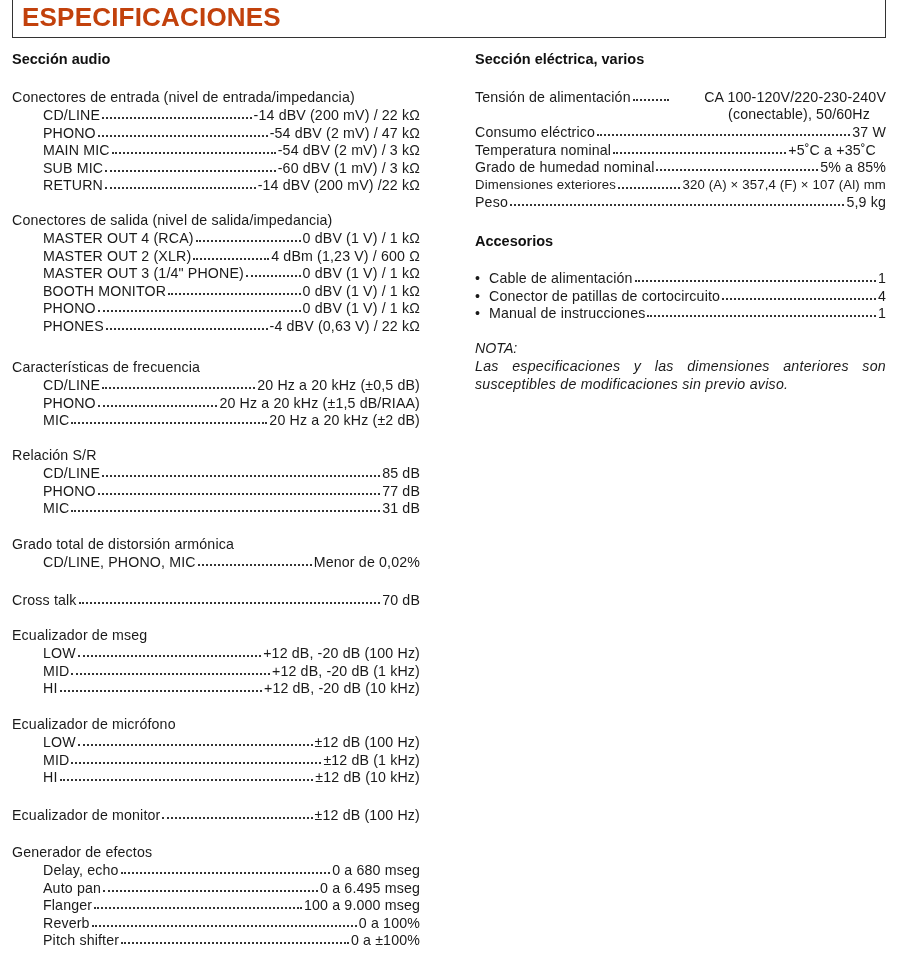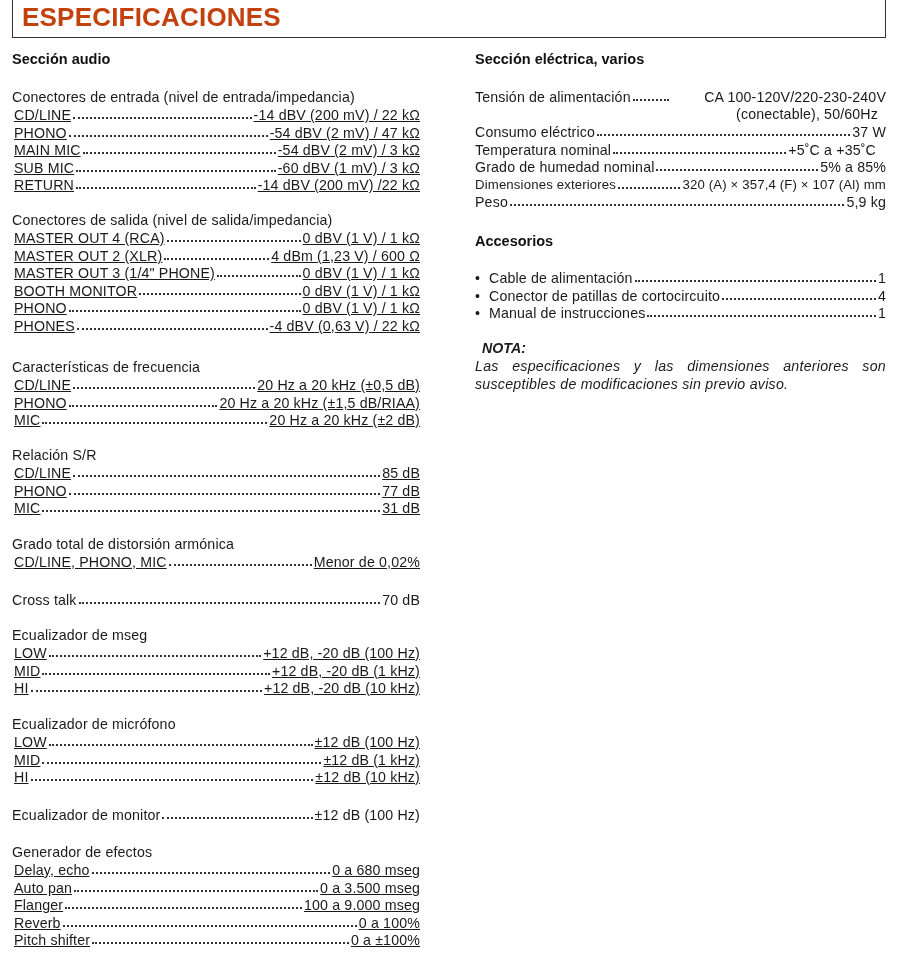--- a/index.html
+++ b/index.html
@@ -21,26 +21,26 @@
   .col-right { left: 475px; width: 411px; }
   .h2 { position: absolute; left: 0; font-weight: bold; font-size: 14.5px; color: #111; }
   .grp { position: absolute; left: 0; white-space: nowrap; letter-spacing: 0.15px; }
   .row { position: absolute; display: flex; align-items: flex-end; height: 18px; line-height: 18px; white-space: nowrap; letter-spacing: 0.15px; }
   .row .lbl { flex: 0 0 auto; }
   .row .dots {
     flex: 1 1 auto; overflow: hidden; margin: 0 2px; position: relative; top: -1px;
     border-bottom: 2px dotted #333; height: 0; align-self: flex-end; margin-bottom: 4px;
   }
   .row .val { flex: 0 0 auto; text-align: right; }
-  .ind { left: 2px; right: 0; text-decoration: underline; }
+  .ind { left: 31px; right: 0; }
   .noind { left: 0; right: 0; }
-  .cont { position: absolute; right: 8px; white-space: nowrap; letter-spacing: 0.15px; margin-left: 48px; }
+  .cont { position: absolute; right: 16px; white-space: nowrap; letter-spacing: 0.15px; margin-left: 48px; }
   .bullet-row { left: 0; right: 0; }
   .bullet { display: inline-block; width: 14px; }
-  .nota-h { position: absolute; left: 0; font-weight: bold; font-style: italic; margin-left: 7px; }
+  .nota-h { position: absolute; left: 0; font-weight: normal; font-style: italic; }
   .nota-t { position: absolute; left: 0; right: 0; font-style: italic; line-height: 18px; text-align: justify; text-align-last: left; letter-spacing: 0.25px; }
   .small { font-size: 13.2px; }
 </style>
 </head>
 <body>
 
 <div class="title-box">
   <div class="title">ESPECIFICACIONES</div>
 </div>
 
@@ -195,21 +195,21 @@
 
   <div class="grp" style="top:844px">Generador de efectos</div>
   <div class="row ind" style="top:861px">
       <span class="lbl">Delay, echo</span>
       <span class="dots"></span>
       <span class="val">0 a 680 mseg</span>
     </div>
   <div class="row ind" style="top:879px">
       <span class="lbl">Auto pan</span>
       <span class="dots"></span>
-      <span class="val">0 a 3.500 mseg</span>
+      <span class="val">0 a 6.495 mseg</span>
     </div>
   <div class="row ind" style="top:896px">
       <span class="lbl">Flanger</span>
       <span class="dots"></span>
       <span class="val">100 a 9.000 mseg</span>
     </div>
   <div class="row ind" style="top:914px">
       <span class="lbl">Reverb</span>
       <span class="dots"></span>
       <span class="val">0 a 100%</span>

